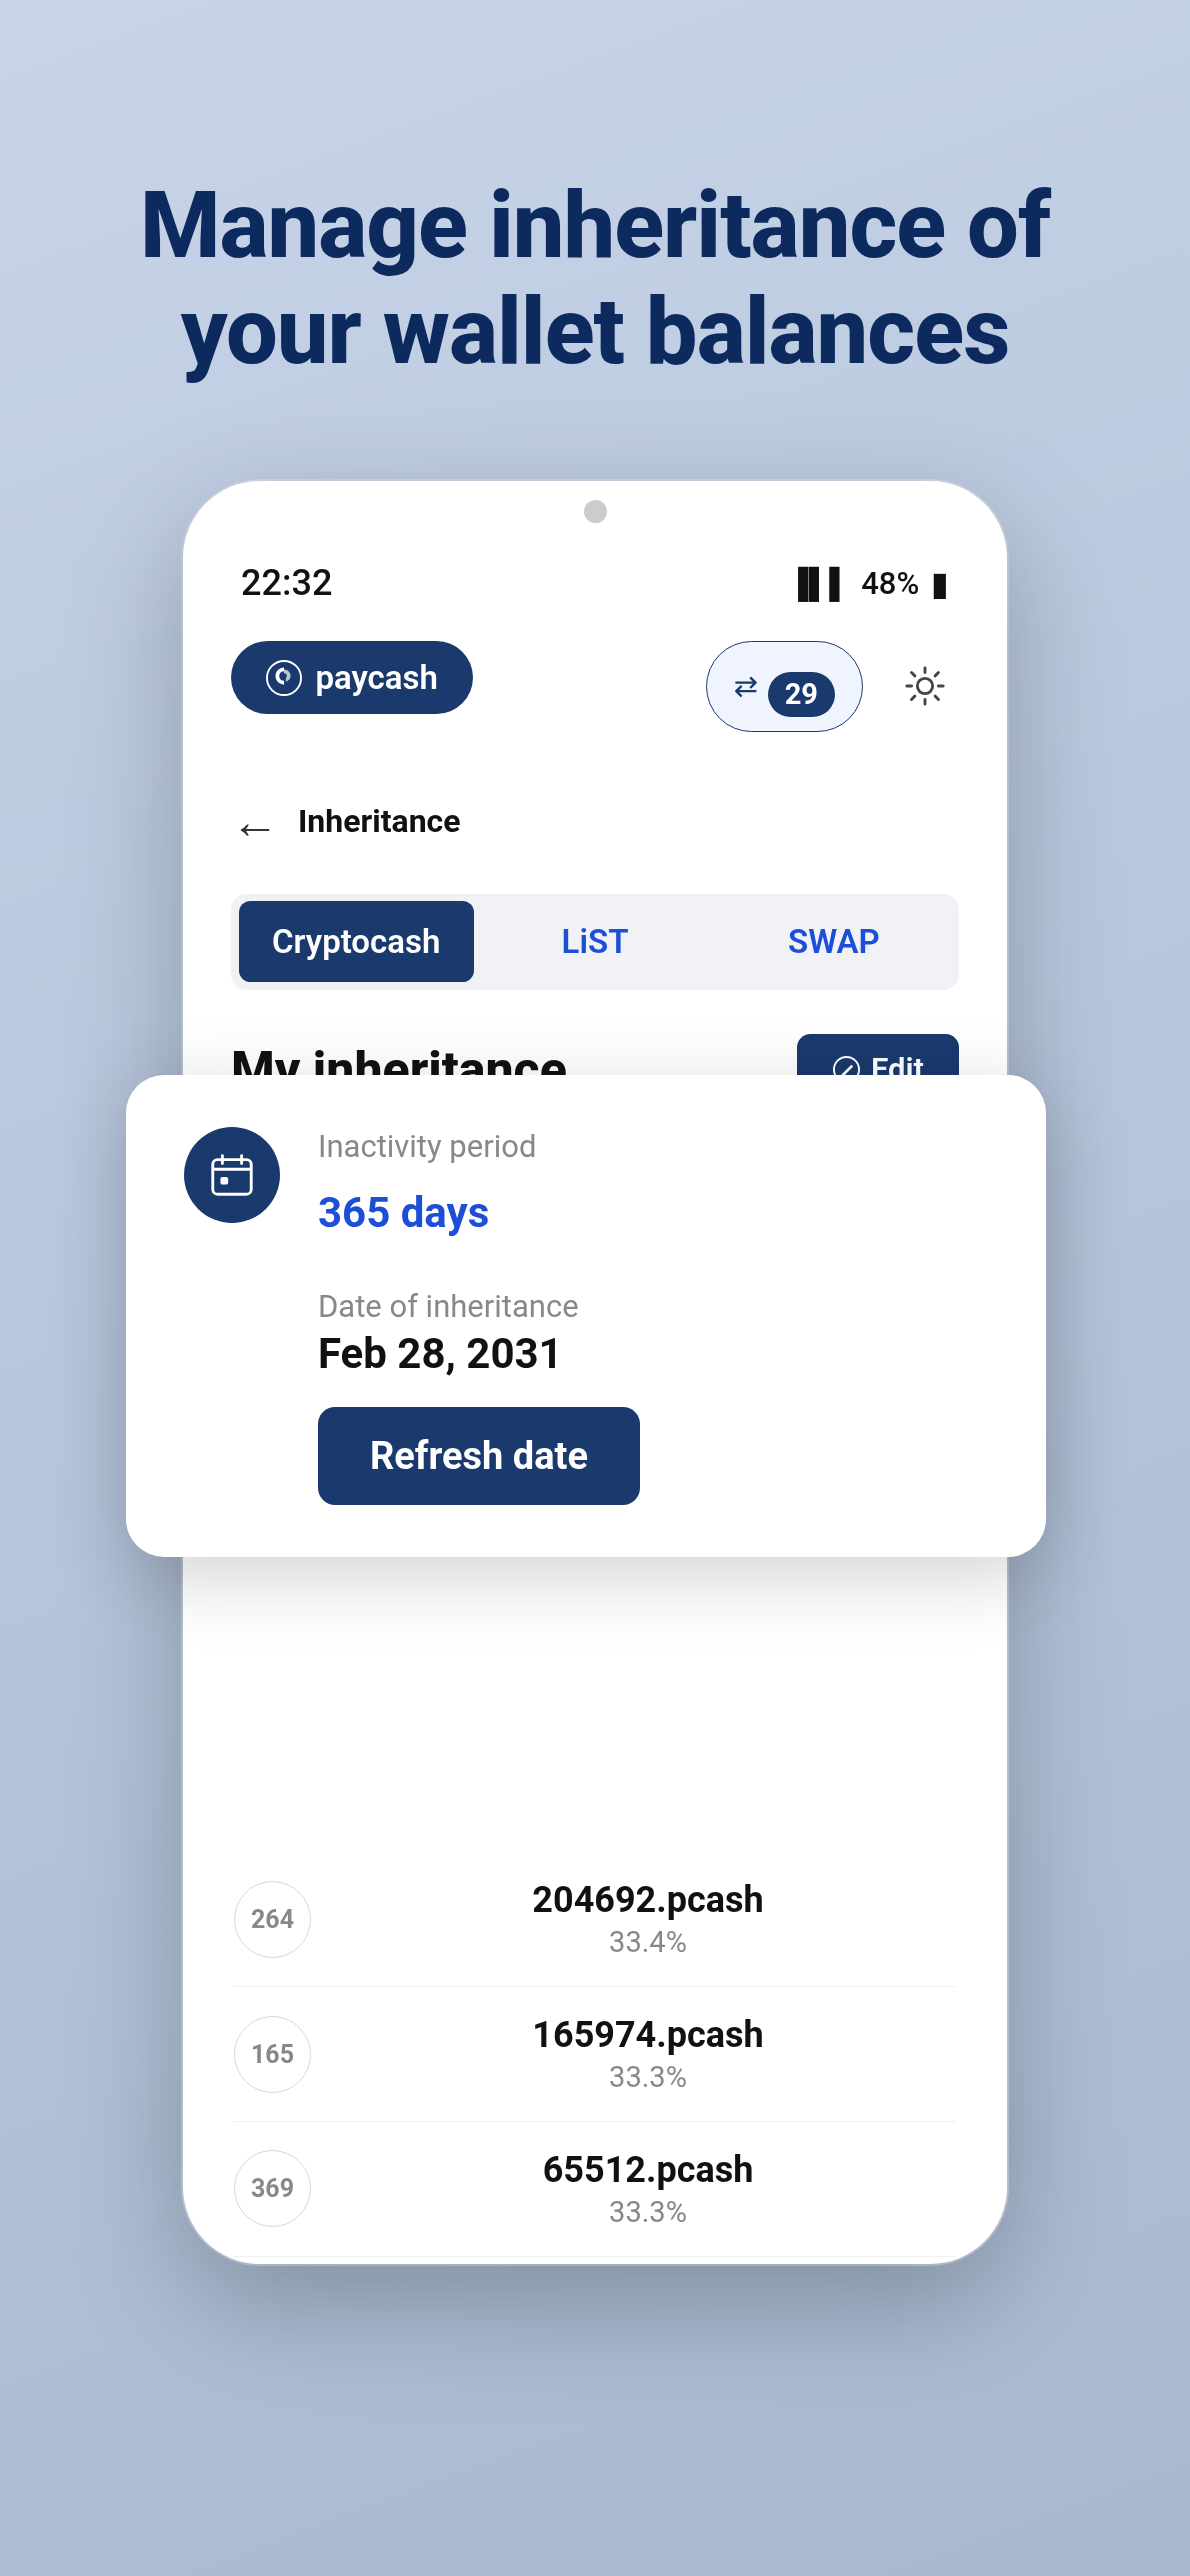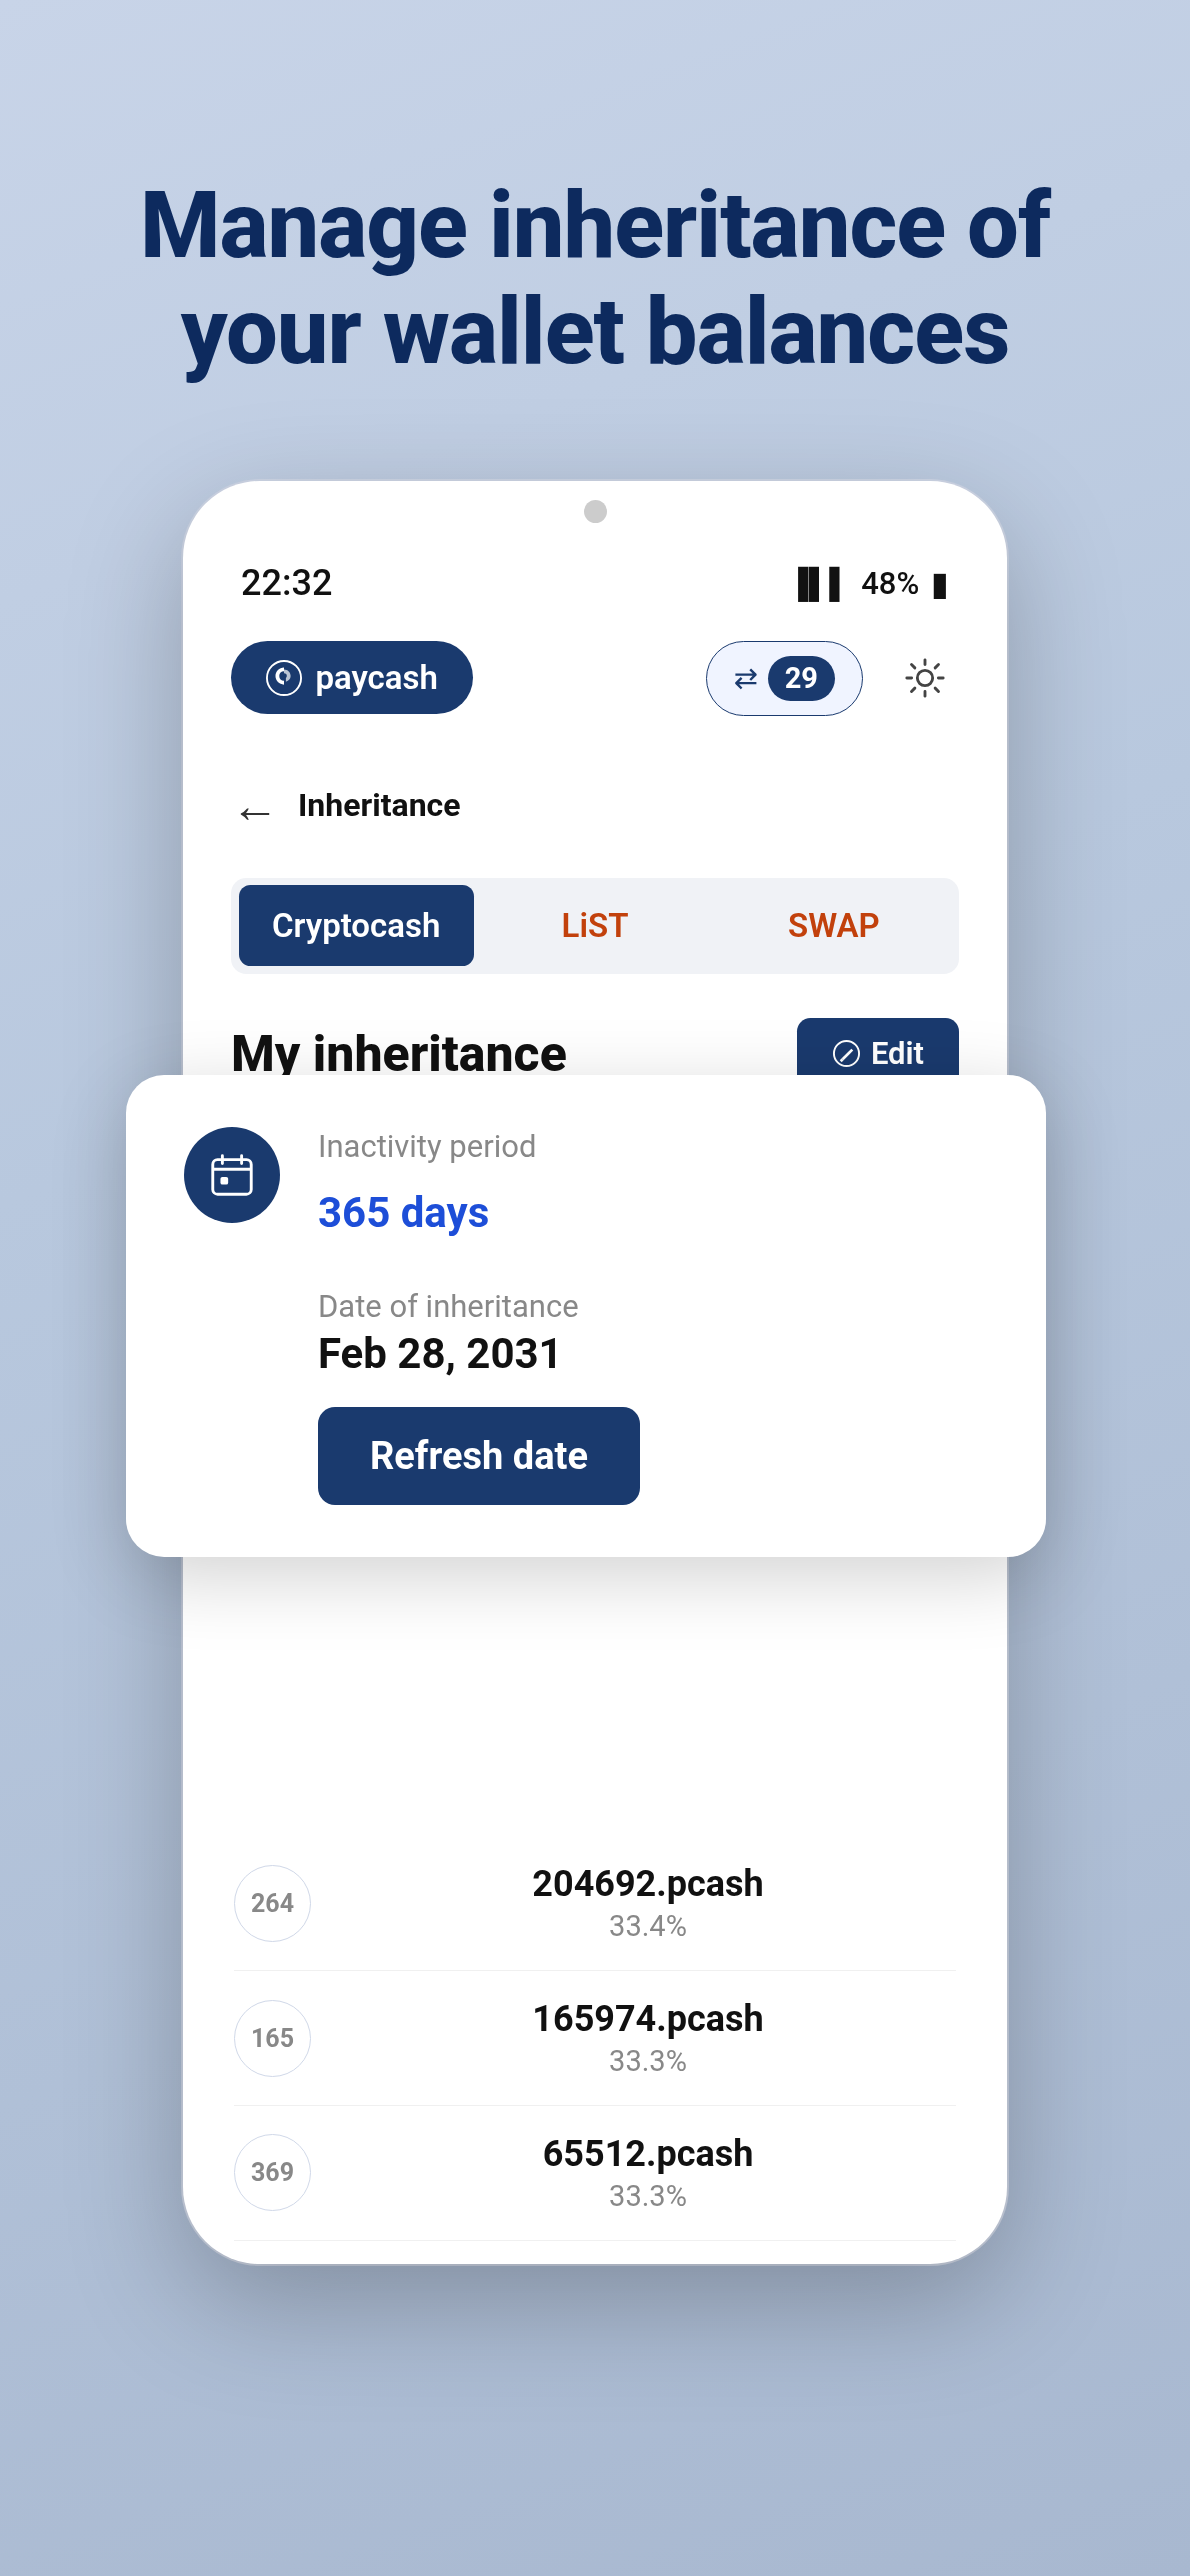--- a/index.html
+++ b/index.html
@@ -121,20 +121,21 @@
     }
 
     .swap-icon { font-size: 29px; color: #1a3a6e; }
     .swap-count {
       background: #1a3a6e;
       color: white;
       border-radius: 48px;
       padding: 5.8px 17px;
       font-size: 29px;
       font-weight: 700;
+      margin-top: 16px;
     }
 
     .gear-btn {
       width: 69px;
       height: 69px;
       display: flex;
       align-items: center;
       justify-content: center;
       font-size: 44px;
       color: #444;
@@ -173,21 +174,21 @@
       gap: 3.8px;
     }
 
     .tab-item {
       flex: 1;
       text-align: center;
       padding: 21px 0;
       border-radius: 11.5px;
       font-size: 33px;
       font-weight: 600;
-      color: #c2410c;
+      color: #1d4ed8;
     }
 
     .tab-item.active {
       background: #1a3a6e;
       color: #ffffff;
     }
 
     
     .inheritance-header {
       display: flex;

